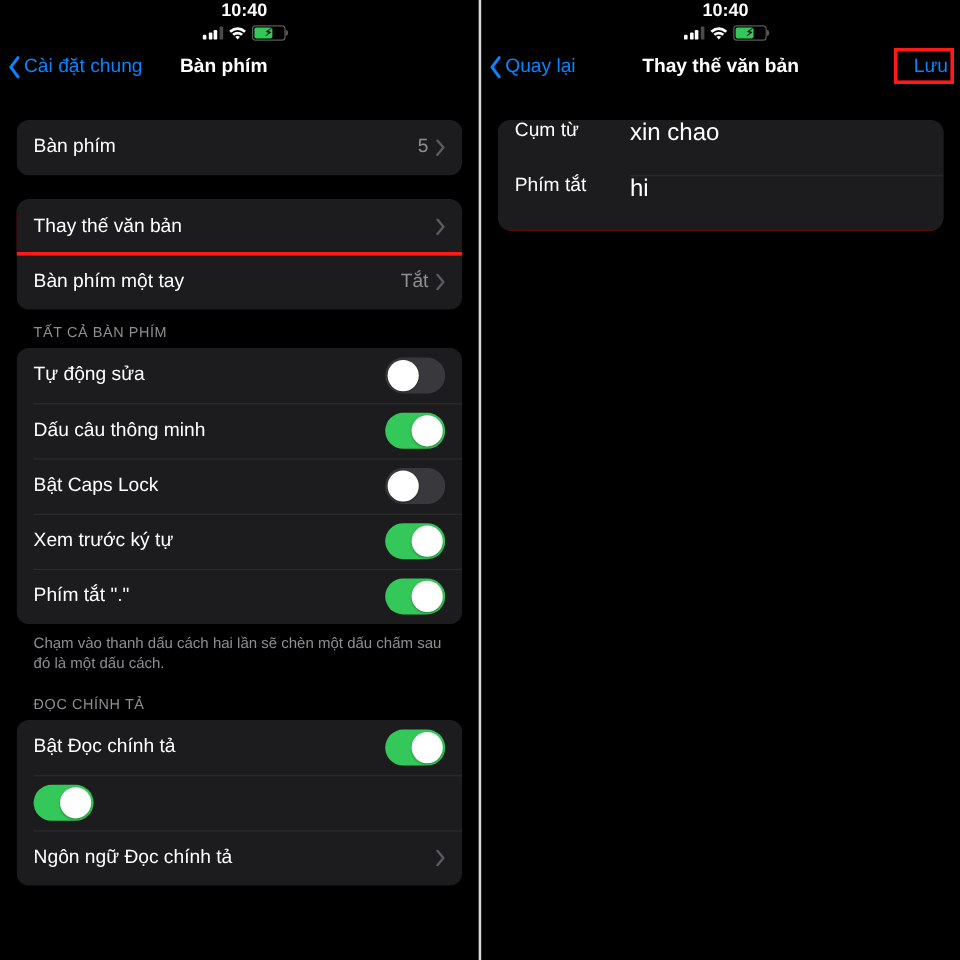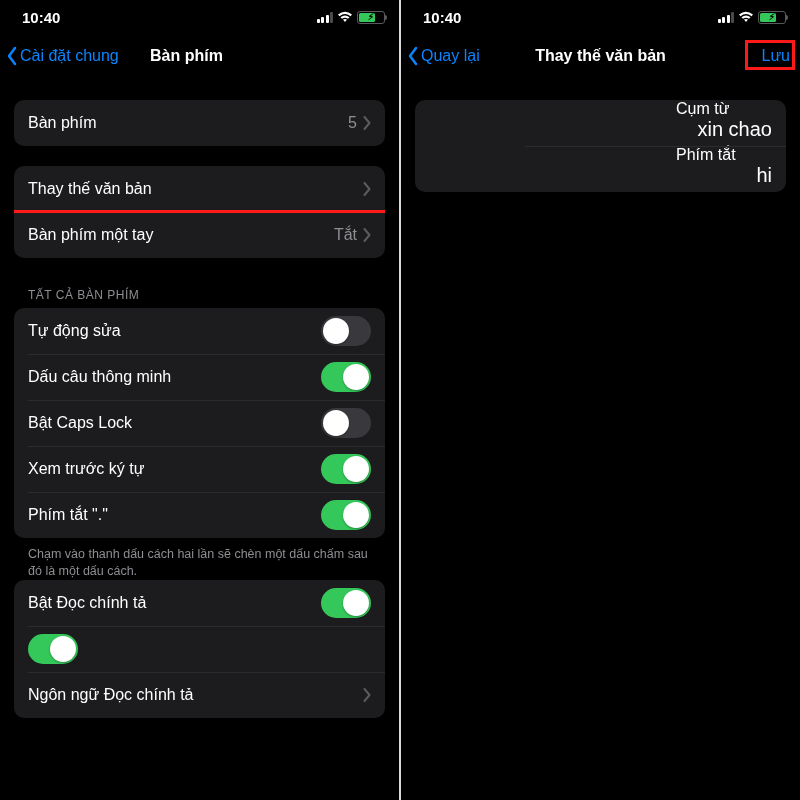--- a/index.html
+++ b/index.html
@@ -21,20 +21,21 @@
 
   
   .status-bar {
     height: 34px;
     display: flex;
     align-items: center;
     justify-content: space-between;
     padding: 0 14px 0 22px;
     font-size: 15px;
     font-weight: 600;
+    flex-direction: column;
   }
   .status-right { display: flex; align-items: center; gap: 4px; }
   .sig-bars { display: flex; align-items: flex-end; gap: 1.5px; height: 11px; }
   .sig-bars span { width: 3px; background: #fff; border-radius: 1px; }
   .sig-bars span:nth-child(1){height:4px;}
   .sig-bars span:nth-child(2){height:6px;}
   .sig-bars span:nth-child(3){height:8px;}
   .sig-bars span:nth-child(4){height:11px; background:#4a4a4a;}
   .wifi {
     width: 16px; height: 12px; position: relative;
@@ -100,21 +101,21 @@
     content:''; position:absolute; left:14px; right:0; top:0;
     height:1px; background:#2c2c2e;
   }
   .row-label { flex:1; color:#fff; font-size:16px; }
   .row-detail { color:#8e8e93; font-size:16px; margin-right:6px; }
   .chev-right { width:8px; height:14px; }
   .chev-right svg{width:100%;height:100%;display:block;}
   .chev-right path{stroke:#5a5a60;}
 
   .section-header {
-    margin: 30px 28px 6px 28px;
+    margin: 12px 28px 6px 28px;
     color:#8e8e93; font-size:12px; letter-spacing:0.5px;
     text-transform: uppercase;
   }
   .section-footer {
     margin: 8px 28px 0 28px;
     color:#8e8e93; font-size:12.5px; line-height:1.35;
   }
 
   
   .toggle {
@@ -131,22 +132,22 @@
   .toggle.on .toggle-knob { left:22px; }
 
   
   .red-box {
     position:absolute; border:3px solid #ff1a1a; pointer-events:none;
     z-index:10;
   }
 
   
   .form-row {
-    height:46px; display:flex; align-items:flex-end;
-    padding: 0 14px; position:relative;flex-direction:column;
+    height:46px; display:flex; align-items:flex-start;
+    padding: 0 14px; position:relative;
   }
   .form-row + .form-row::before{
     content:''; position:absolute; left:110px; right:0; top:0;
     height:1px; background:#2c2c2e;
   }
   .form-label { width:96px; color:#fff; font-size:16px; }
   .form-value { flex:1; color:#fff; font-size:20px; }
 
 </style>
 </head>
@@ -250,20 +251,21 @@
       </div>
       <div class="row">
         <span class="row-label">Phím tắt "."</span>
         <div class="toggle on">
             <div class="toggle-knob"></div>
           </div>
       </div>
     </div>
     <div class="section-footer">Chạm vào thanh dấu cách hai lần sẽ chèn một dấu chấm sau đó là một dấu cách.</div>
 
+    <div class="section-header" style="margin-top:18px;">ĐỌC CHÍNH TẢ</div>
     <div class="group" style="margin-top:0;">
       <div class="row">
         <span class="row-label">Bật Đọc chính tả</span>
         <div class="toggle on">
             <div class="toggle-knob"></div>
           </div>
       </div>
       <div class="row">
         <div class="toggle on">
             <div class="toggle-knob"></div>

